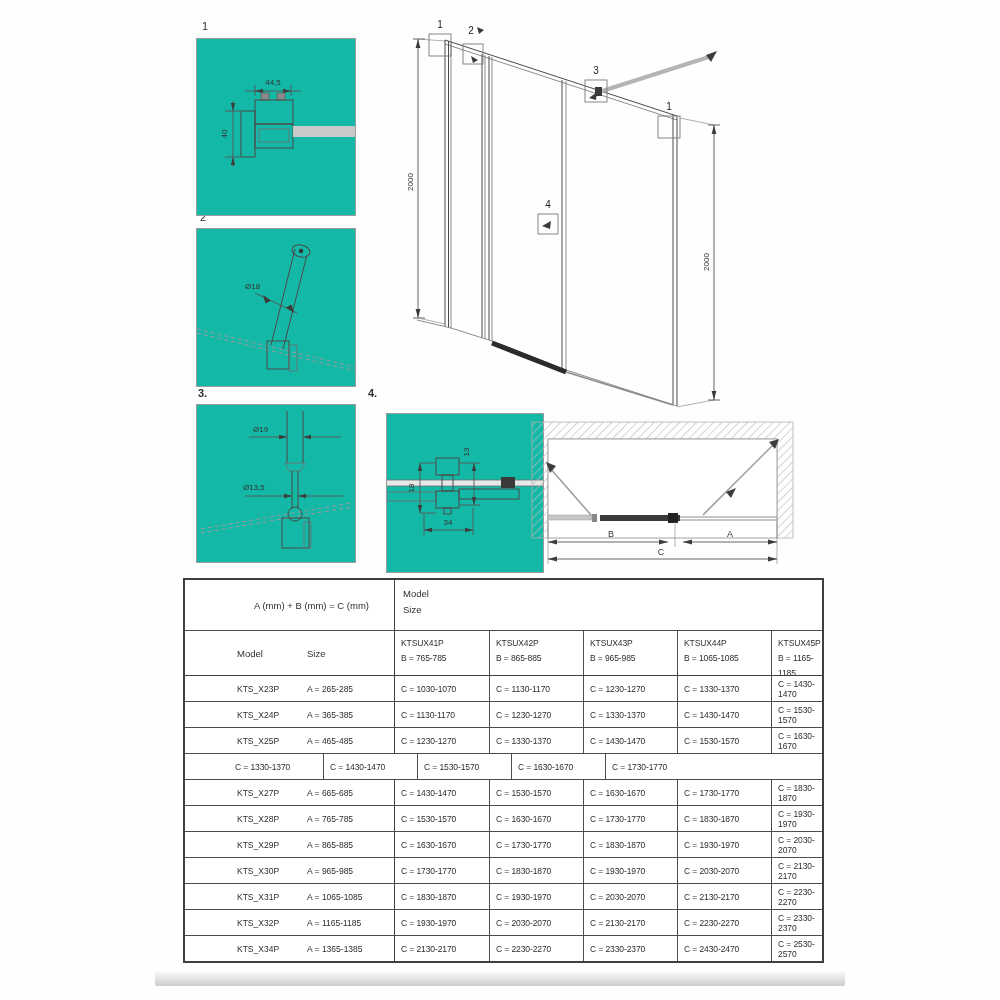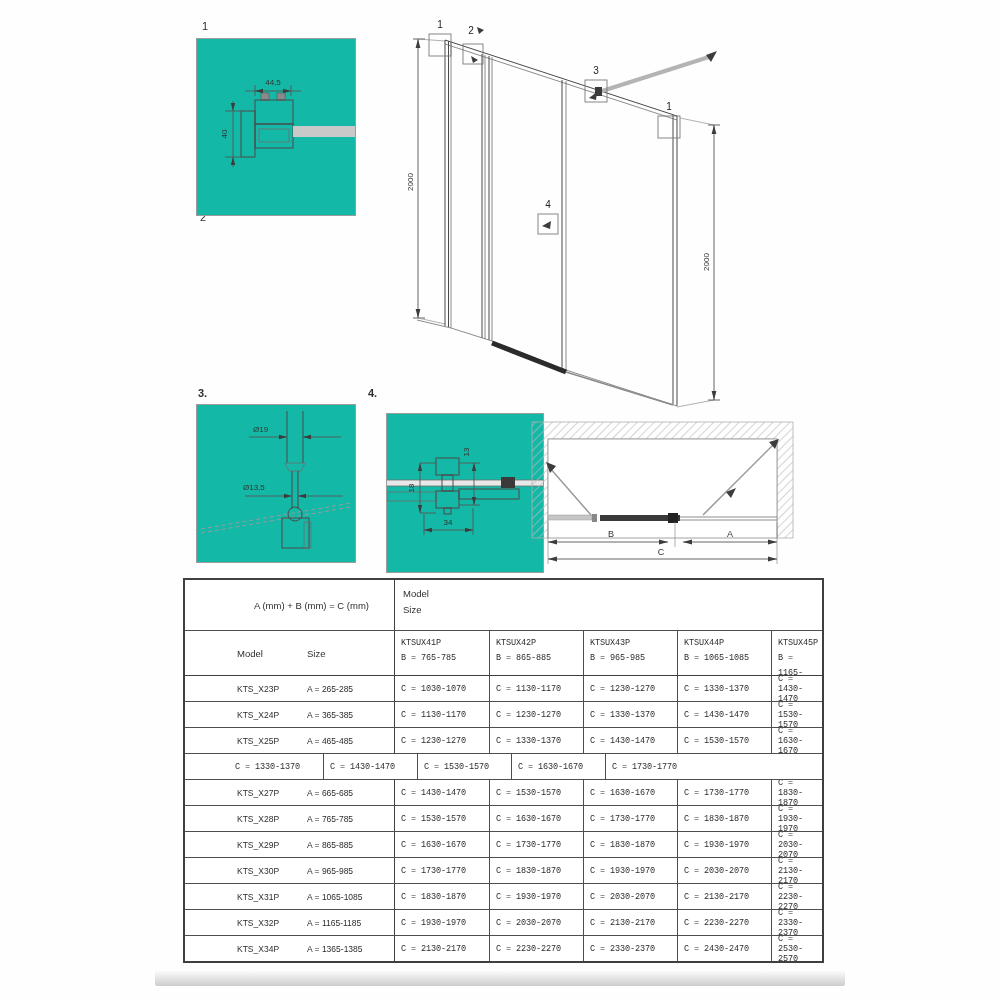--- a/index.html
+++ b/index.html
@@ -24,21 +24,21 @@
               background:#fff;box-sizing:border-box;}
   .trow{display:flex;border-top:1px solid #4d4d4d;}
   .trow:first-child{border-top:none;}
   .trow.hr1{height:50px;}
   .trow.hr2{height:44px;border-bottom:1px solid #3f3f3f;}
   .trow.drow{height:25px;}
   .cell{box-sizing:border-box;border-left:1px solid #4d4d4d;overflow:hidden;}
   .cell:first-child{border-left:none;margin-left:44px;}
   .c0{width:166px;flex:none;border-right:1px solid #3f3f3f;}
   .c0 + .cell{border-left:none;}
-  .cv,.col-head{width:94px;flex:none;font-family:Liberation Mono, monospace;}
+  .cv,.col-head{width:94px;flex:none;}
   .cell:last-child{flex:1;}
   .formula-cell{display:flex;align-items:center;justify-content:center;font-size:9.5px;color:#2d2d2d;}
   .merged-cell{padding:6px 0 0 8px;font-size:9.5px;line-height:1.7;color:#2d2d2d;}
   .hr2 .c0{display:flex;align-items:center;font-size:9.5px;padding-left:8px;color:#2d2d2d;}
   .hr2 .c0 .mod{width:70px;}
   .col-head{padding:5px 0 0 6px;font-size:8.5px;line-height:1.75;color:#2d2d2d;letter-spacing:-0.1px;}
   .drow .c0{display:flex;align-items:center;font-size:8.5px;padding-left:8px;color:#2d2d2d;}
   .drow .mod{width:70px;}
   .cv{display:flex;align-items:center;font-size:8.5px;padding-left:6px;color:#2d2d2d;letter-spacing:-0.1px;}
 
@@ -72,20 +72,36 @@
       <rect x="96" y="87" width="62" height="11" fill="#c9c9c9"></rect>
       <line x1="28" y1="72" x2="44" y2="72" class="dim"></line>
       <line x1="28" y1="118" x2="44" y2="118" class="dim"></line>
       <line x1="36" y1="62" x2="36" y2="128" class="dim"></line>
       <polygon class="arr" points="36,72 33.8,64 38.2,64"></polygon>
       <polygon class="arr" points="36,118 33.8,126 38.2,126"></polygon>
       <text x="30" y="95" class="dimtext" text-anchor="middle" transform="rotate(-90 30 95)">40</text>
     </svg>
   </div>
 
+  <div class="detail-box" style="left:196px;top:228px;width:158px;height:157px;">
+    <svg width="158" height="157" viewBox="0 0 158 157">
+      <line x1="0" y1="100" x2="158" y2="138" class="dash"></line>
+      <line x1="0" y1="104" x2="158" y2="142" class="dash"></line>
+      <line x1="74" y1="116" x2="98" y2="20" class="edge"></line>
+      <line x1="86" y1="120" x2="110" y2="26" class="edge"></line>
+      <ellipse cx="104" cy="22" rx="9" ry="6" transform="rotate(14 104 22)" fill="#fff" class="edge"></ellipse>
+      <circle cx="104" cy="22" r="2.2" fill="#333"></circle>
+      <rect x="70" y="112" width="22" height="28" fill="#fff" class="edge"></rect>
+      <rect x="92" y="116" width="8" height="26" fill="#f0f0f0" class="edge2"></rect>
+      <text x="48" y="60" class="dimtext">Ø18</text>
+      <line x1="58" y1="64" x2="100" y2="84" class="dim"></line>
+      <polygon class="arr" points="74,71.5 66,66 68.5,74.5"></polygon>
+      <polygon class="arr" points="89,78.5 97,84 94.5,75.5"></polygon>
+    </svg>
+  </div>
 
   <div class="detail-box" style="left:196px;top:404px;width:158px;height:157px;">
     <svg width="158" height="157" viewBox="0 0 158 157">
       <line x1="4" y1="124" x2="154" y2="98" class="dash"></line>
       <line x1="4" y1="128" x2="154" y2="102" class="dash"></line>
       <line x1="90" y1="6" x2="90" y2="58" class="edge"></line>
       <line x1="106" y1="6" x2="106" y2="58" class="edge"></line>
       <polygon points="88,58 108,58 104,66 92,66" fill="#fff" class="edge2"></polygon>
       <line x1="95" y1="66" x2="95" y2="104" class="edge"></line>
       <line x1="101" y1="66" x2="101" y2="104" class="edge"></line>

